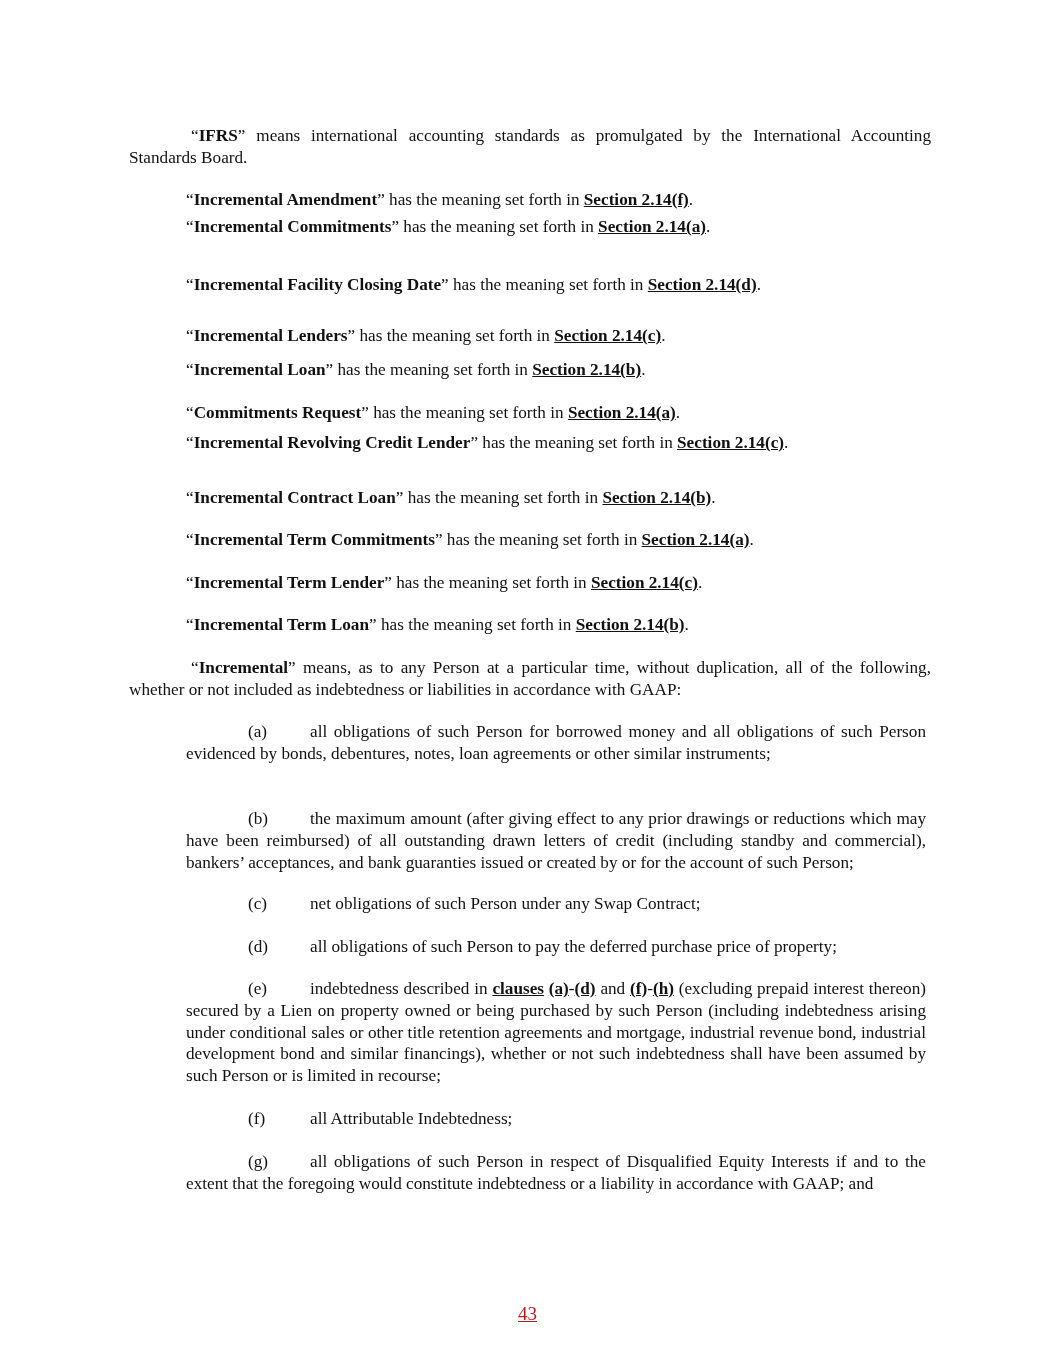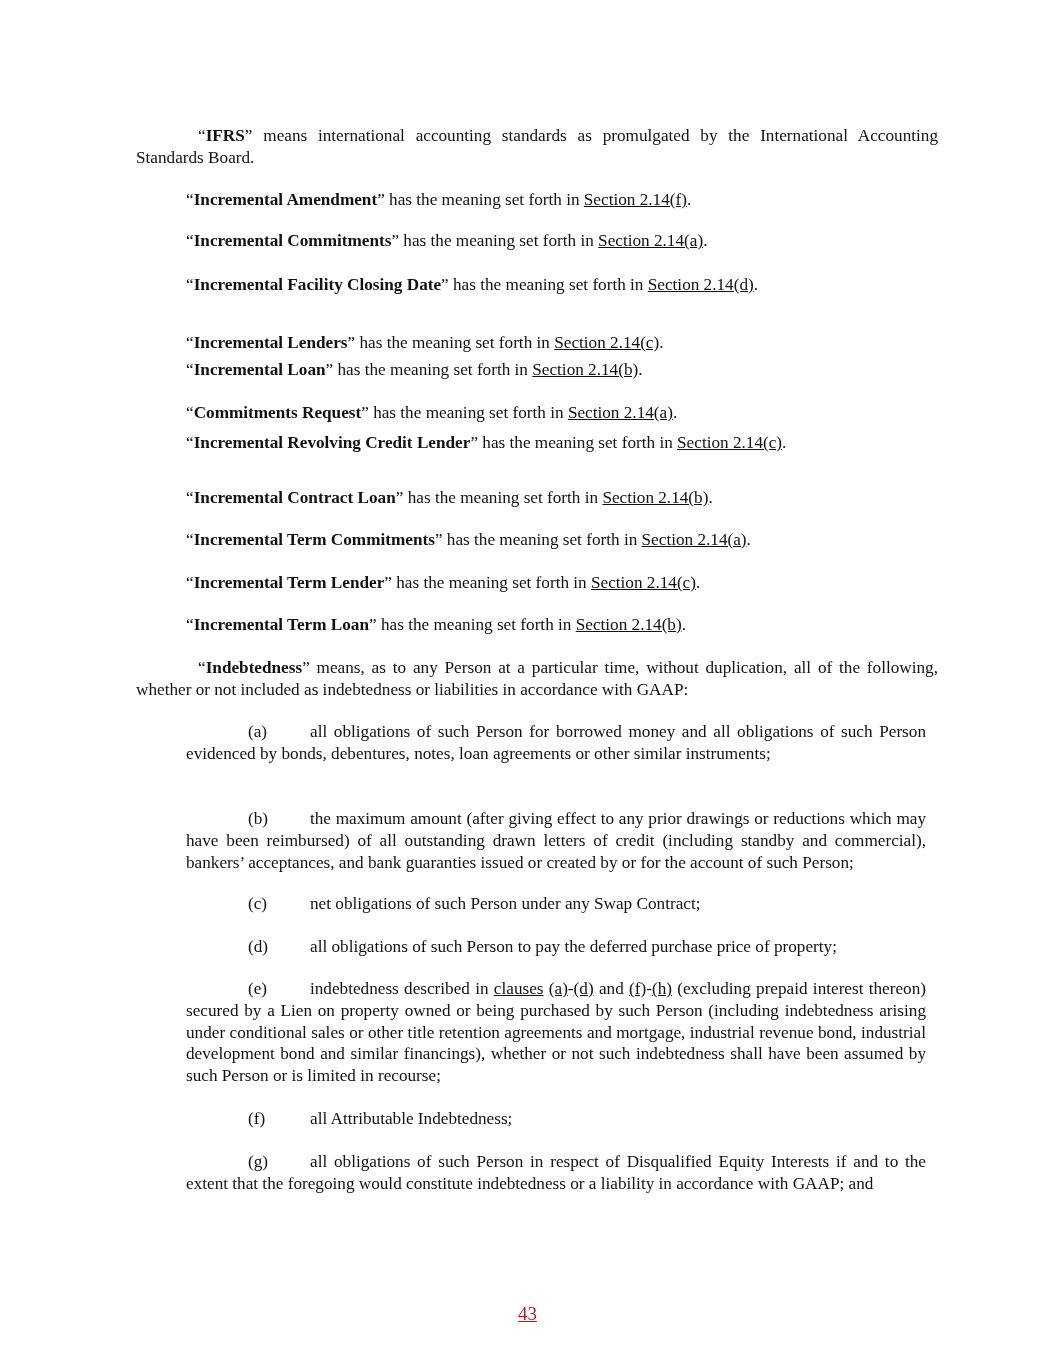--- a/index.html
+++ b/index.html
@@ -2,62 +2,62 @@
 <html><head>
 <meta charset="utf-8">
 <style>
   html, body { margin: 0; padding: 0; background: #ffffff; }
   body {
     width: 1055px; height: 1365px; position: relative; overflow: hidden;
     font-family: "Liberation Serif", serif; font-size: 17.2px; color: #111;
     line-height: 21.8px;
   }
   .page { position: absolute; left: 124px; top: 0; width: 802px; }
-  .para { position: absolute; left: 12px; width: 802px; text-align: justify; }
+  .para { position: absolute; left: 5px; width: 802px; text-align: justify; }
   .indent1 { text-indent: 62px; }
   .defn { position: absolute; left: 62px; white-space: nowrap; }
   .sub { position: absolute; left: 62px; width: 740px; text-align: justify; text-indent: 62px; }
   .label { display: inline-block; width: 62px; text-indent: 0; }
   b { font-weight: bold; }
-  u, .xref { text-decoration: underline; }
+  u, .xref { text-decoration: underline; font-weight: bold; }
   .pagenum {
     position: absolute; top: 1280px; left: 0; width: 1055px; text-align: center;
     color: #b91c1c; text-decoration: underline; font-size: 19px; margin-top: 23px;
   }
 </style>
 </head>
 <body>
 
 <div class="page">
 
   <div class="para indent1" style="top:125px">“<b>IFRS</b>”<span> means international accounting standards as promulgated by the International Accounting Standards Board.</span></div>
 
   <div class="defn" style="top:189px">“<b>Incremental Amendment</b>”<span> has the meaning set forth in </span><u>Section 2.14(f)</u><span>.</span></div>
 
-  <div class="defn" style="top:230px">“<b>Incremental Commitments</b>”<span> has the meaning set forth in </span><u>Section 2.14(a)</u><span>.</span></div>
+  <div class="defn" style="top:216px">“<b>Incremental Commitments</b>”<span> has the meaning set forth in </span><u>Section 2.14(a)</u><span>.</span></div>
 
   <div class="defn" style="top:274px">“<b>Incremental Facility Closing Date</b>”<span> has the meaning set forth in </span><u>Section 2.14(d)</u><span>.</span></div>
 
-  <div class="defn" style="top:332px">“<b>Incremental Lenders</b>”<span> has the meaning set forth in </span><u>Section 2.14(c)</u><span>.</span></div>
+  <div class="defn" style="top:325px">“<b>Incremental Lenders</b>”<span> has the meaning set forth in </span><u>Section 2.14(c)</u><span>.</span></div>
 
   <div class="defn" style="top:359px">“<b>Incremental Loan</b>”<span> has the meaning set forth in </span><u>Section 2.14(b)</u><span>.</span></div>
 
   <div class="defn" style="top:402px">“<b>Commitments Request</b>”<span> has the meaning set forth in </span><u>Section 2.14(a)</u><span>.</span></div>
 
   <div class="defn" style="top:432px">“<b>Incremental Revolving Credit Lender</b>”<span> has the meaning set forth in </span><u>Section 2.14(c)</u><span>.</span></div>
 
   <div class="defn" style="top:487px">“<b>Incremental Contract Loan</b>”<span> has the meaning set forth in </span><u>Section 2.14(b)</u><span>.</span></div>
 
   <div class="defn" style="top:529px">“<b>Incremental Term Commitments</b>”<span> has the meaning set forth in </span><u>Section 2.14(a)</u><span>.</span></div>
 
   <div class="defn" style="top:572px">“<b>Incremental Term Lender</b>”<span> has the meaning set forth in </span><u>Section 2.14(c)</u><span>.</span></div>
 
   <div class="defn" style="top:614px">“<b>Incremental Term Loan</b>”<span> has the meaning set forth in </span><u>Section 2.14(b)</u><span>.</span></div>
 
-  <div class="para indent1" style="top:657px">“<b>Indebtedness</b>”<span> means, as to any Person at a particular time, without duplication, all of the following, whether or not included as indebtedness or liabilities in accordance with GAAP:</span></div>
+  <div class="para indent1" style="top:657px">“<b>Incremental</b>”<span> means, as to any Person at a particular time, without duplication, all of the following, whether or not included as indebtedness or liabilities in accordance with GAAP:</span></div>
 
   <div class="sub" style="top:721px"><span class="label">(a)</span><span>all obligations of such Person for borrowed money and all obligations of such Person evidenced by bonds, debentures, notes, loan agreements or other similar instruments;</span></div>
 
   <div class="sub" style="top:808px"><span class="label">(b)</span><span>the maximum amount (after giving effect to any prior drawings or reductions which may have been reimbursed) of all outstanding drawn letters of credit (including standby and commercial), bankers’ acceptances, and bank guaranties issued or created by or for the account of such Person;</span></div>
 
   <div class="sub" style="top:893px"><span class="label">(c)</span><span>net obligations of such Person under any Swap Contract;</span></div>
 
   <div class="sub" style="top:936px"><span class="label">(d)</span><span>all obligations of such Person to pay the deferred purchase price of property;</span></div>
 
   <div class="sub" style="top:978px"><span class="label">(e)</span><span>indebtedness described in </span><u>clauses</u> <u>(a)</u>-<u>(d)</u><span> and </span><u>(f)</u>-<u>(h)</u><span> (excluding prepaid interest thereon) secured by a Lien on property owned or being purchased by such Person (including indebtedness arising under conditional sales or other title retention agreements and mortgage, industrial revenue bond, industrial development bond and similar financings), whether or not such indebtedness shall have been assumed by such Person or is limited in recourse;</span></div>

